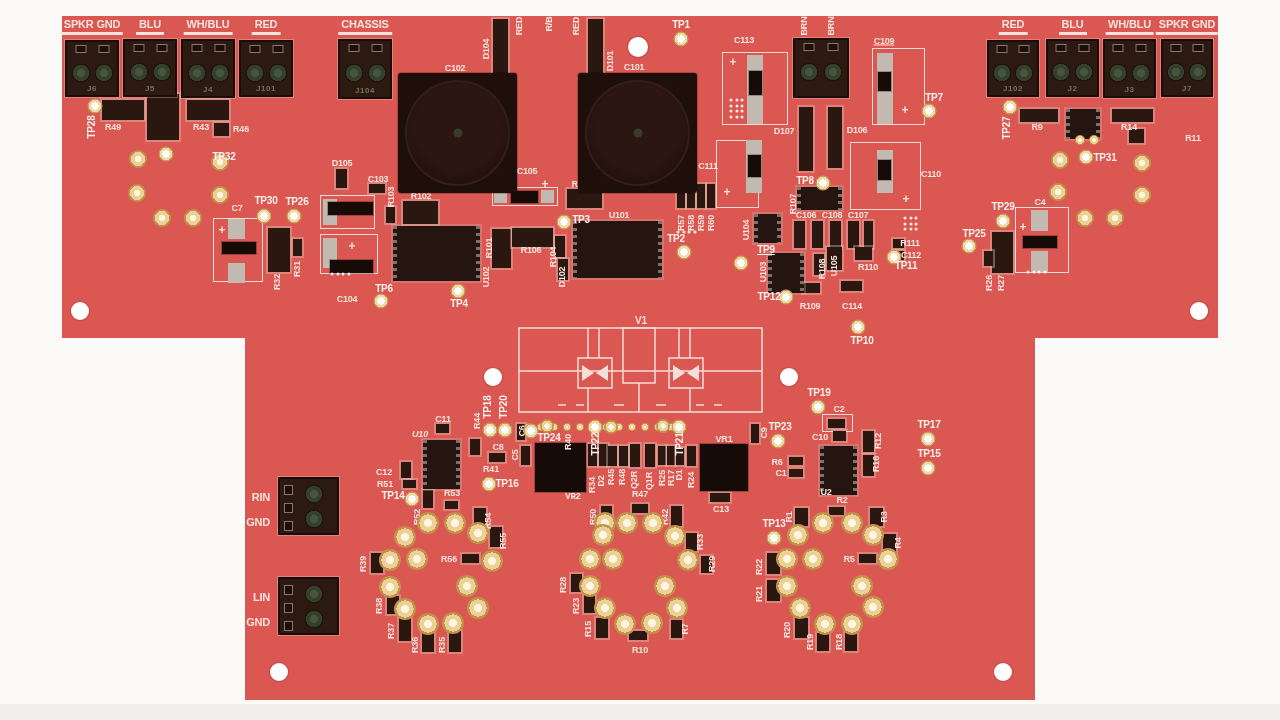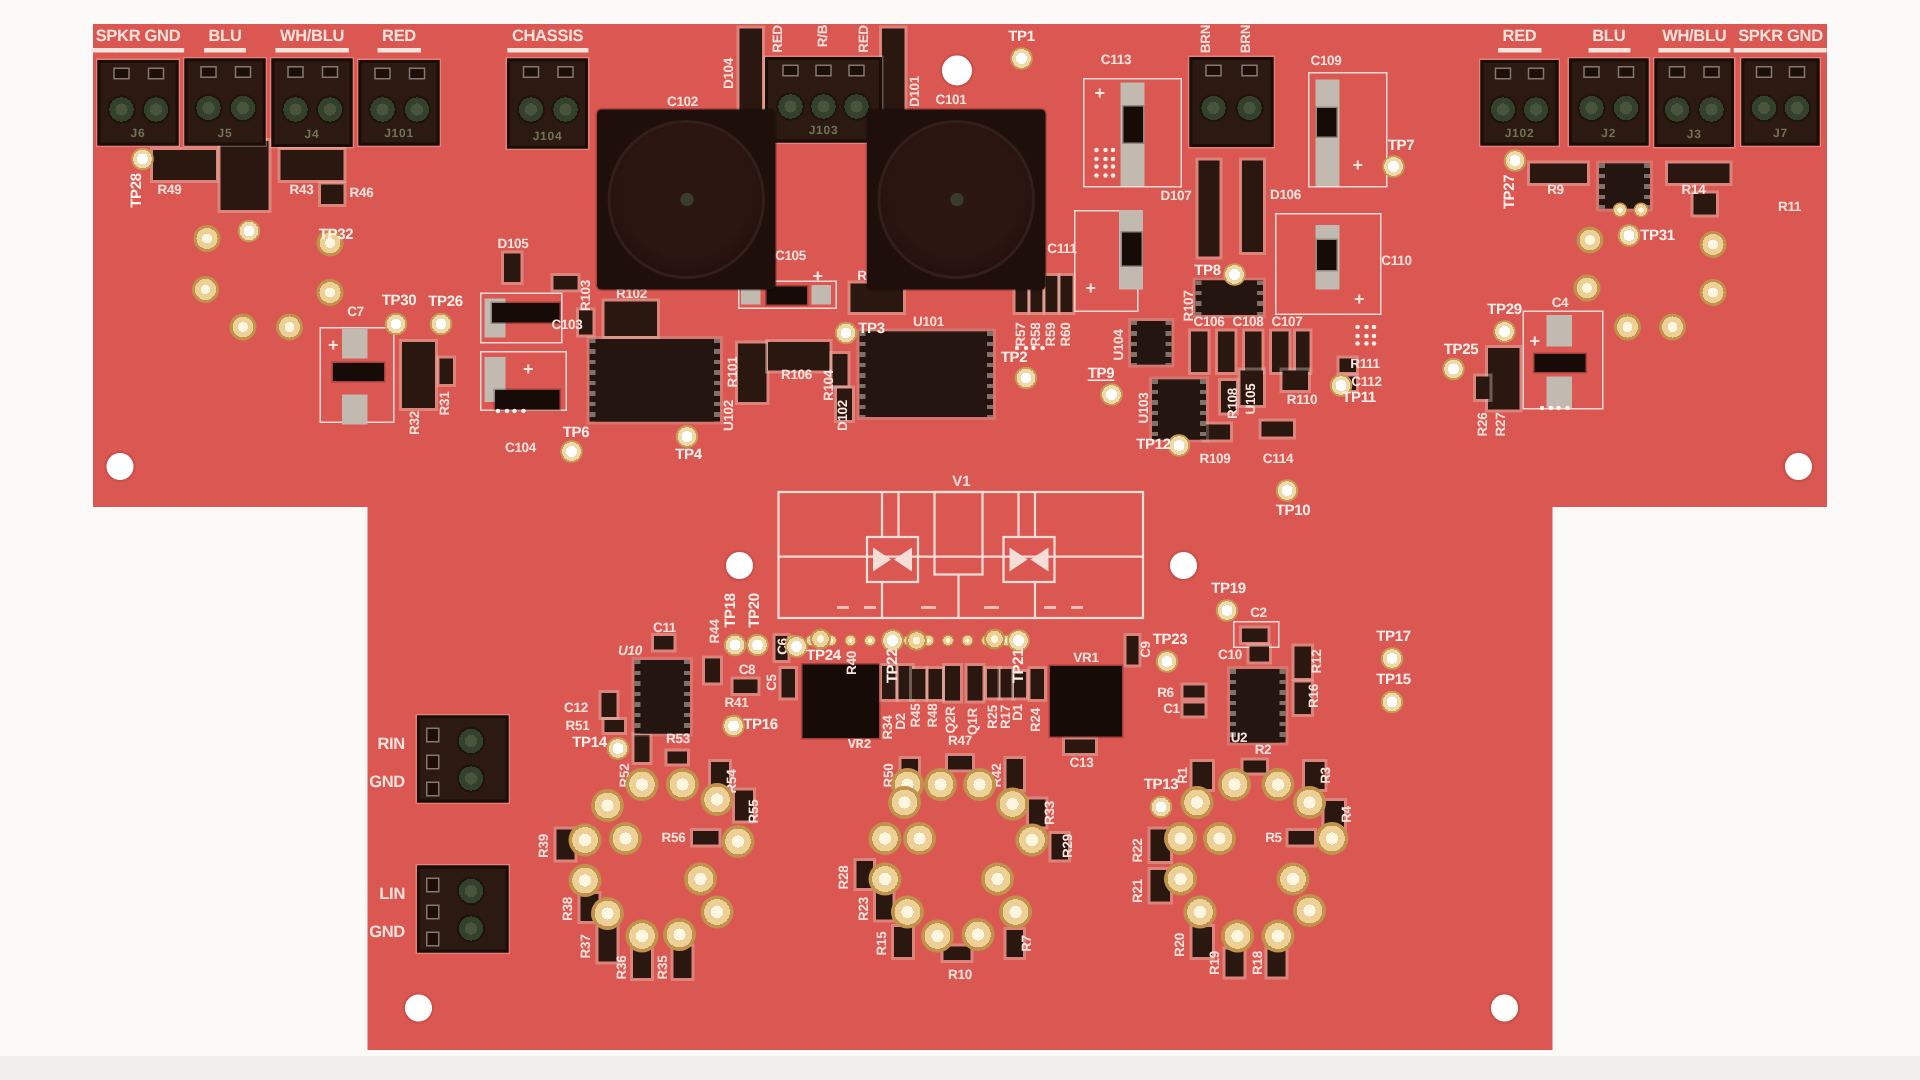--- a/index.html
+++ b/index.html
@@ -225,39 +225,39 @@
       <div class="rect rc-b" style="left: 535px; top: 443px; width: 51px; height: 49px;"></div>
       <div class="rect rc-b" style="left: 700px; top: 444px; width: 48px; height: 47px;"></div>
       <div class="lbl v" style="left: 486px; top: 49px;">D104</div>
       <div class="lbl v" style="left: 519px; top: 26px;">RED</div>
       <div class="lbl v" style="left: 549px; top: 24px;">R/B</div>
       <div class="lbl v" style="left: 576px; top: 26px;">RED</div>
       <div class="lbl v" style="left: 610px; top: 61px;">D101</div>
       <div class="lbl" style="left: 744px; top: 40px;">C113</div>
       <div class="lbl v" style="left: 804px; top: 26px;">BRN</div>
       <div class="lbl v" style="left: 831px; top: 26px;">BRN</div>
-      <div class="lbl" style="left: 884px; top: 41px;">C109</div>
+      <div class="lbl" style="left: 884px; top: 41px; text-decoration: underline;">C109</div>
       <div class="lbl" style="left: 784px; top: 131px;">D107</div>
       <div class="lbl" style="left: 857px; top: 130px;">D106</div>
       <div class="lbl" style="left: 708px; top: 166px;">C111</div>
       <div class="lbl" style="left: 931px; top: 174px;">C110</div>
       <div class="lbl v" style="left: 793px; top: 204px;">R107</div>
       <div class="lbl" style="left: 806px; top: 215px;">C106</div>
       <div class="lbl" style="left: 832px; top: 215px;">C108</div>
       <div class="lbl" style="left: 858px; top: 215px;">C107</div>
       <div class="lbl v" style="left: 746px; top: 230px;">U104</div>
       <div class="lbl" style="left: 910px; top: 243px;">R111</div>
       <div class="lbl" style="left: 911px; top: 255px;">C112</div>
       <div class="lbl" style="left: 868px; top: 267px;">R110</div>
       <div class="lbl v" style="left: 763px; top: 272px;">U103</div>
       <div class="lbl v" style="left: 822px; top: 269px;">R108</div>
       <div class="lbl v" style="left: 834px; top: 266px;">U105</div>
       <div class="lbl" style="left: 810px; top: 306px;">R109</div>
       <div class="lbl" style="left: 852px; top: 306px; text-align: center;">C114</div>
-      <div class="lbl" style="left: 378px; top: 179px; margin-top: 38px;">C103</div>
+      <div class="lbl" style="left: 378px; top: 179px;">C103</div>
       <div class="lbl v" style="left: 391px; top: 197px;">R103</div>
       <div class="lbl" style="left: 342px; top: 163px;">D105</div>
       <div class="lbl" style="left: 347px; top: 299px;">C104</div>
       <div class="lbl" style="left: 237px; top: 208px;">C7</div>
       <div class="lbl v" style="left: 277px; top: 282px;">R32</div>
       <div class="lbl v" style="left: 297px; top: 269px;">R31</div>
       <div class="lbl" style="left: 421px; top: 196px; text-align: center;">R102</div>
       <div class="lbl v" style="left: 486px; top: 277px;">U102</div>
       <div class="lbl v" style="left: 489px; top: 248px;">R101</div>
       <div class="lbl" style="left: 531px; top: 250px;">R106</div>
@@ -465,21 +465,21 @@
       <div class="lbl tplbl" style="left: 581px; top: 220px;">TP3</div>
       <div class="pad tp" style="left: 458px; top: 291px; height: 15px; width: 15px;"></div>
       <div class="lbl tplbl" style="left: 459px; top: 304px;">TP4</div>
       <div class="pad tp" style="left: 381px; top: 301px; height: 15px; width: 15px;"></div>
       <div class="lbl tplbl" style="left: 384px; top: 289px;">TP6</div>
       <div class="pad tp" style="left: 929px; top: 111px; height: 15px; width: 15px;"></div>
       <div class="lbl tplbl" style="left: 934px; top: 98px;">TP7</div>
       <div class="pad tp" style="left: 823px; top: 183px; height: 15px; width: 15px;"></div>
       <div class="lbl tplbl" style="left: 805px; top: 181px;">TP8</div>
       <div class="pad tp" style="left: 741px; top: 263px; height: 15px; width: 15px;"></div>
-      <div class="lbl tplbl" style="left: 734px; top: 250px; text-decoration: underline;">TP9</div>
+      <div class="lbl tplbl" style="left: 766px; top: 250px; text-decoration: underline;">TP9</div>
       <div class="pad tp" style="left: 858px; top: 327px; height: 15px; width: 15px;"></div>
       <div class="lbl tplbl" style="left: 862px; top: 341px;">TP10</div>
       <div class="pad tp" style="left: 894px; top: 257px; height: 15px; width: 15px;"></div>
       <div class="lbl tplbl" style="left: 906px; top: 266px;">TP11</div>
       <div class="pad tp" style="left: 786px; top: 297px; height: 15px; width: 15px;"></div>
       <div class="lbl tplbl" style="left: 769px; top: 297px;">TP12</div>
       <div class="pad tp" style="left: 774px; top: 538px; height: 15px; width: 15px;"></div>
       <div class="lbl tplbl" style="left: 774px; top: 524px;">TP13</div>
       <div class="pad tp" style="left: 412px; top: 499px; height: 15px; width: 15px;"></div>
       <div class="lbl tplbl" style="left: 393px; top: 496px;">TP14</div>
@@ -552,29 +552,20 @@
       </div>
       <div class="conn-label" style="left: 266px; top: 18px;">RED</div>
       <div class="conn" style="left: 338px; top: 39px; width: 54px; height: 60px;">
         <div class="circ" style="left: 27%; top: 58%;"></div>
         <div class="term" style="left: 27%;"></div>
         <div class="circ" style="left: 73%; top: 58%;"></div>
         <div class="term" style="left: 73%;"></div>
         <div class="ref">J104</div>
       </div>
       <div class="conn-label" style="left: 365px; top: 18px;">CHASSIS</div>
-      <div class="conn" style="left: 510px; top: 38px; width: 78px; height: 57px;">
-        <div class="circ" style="left: 20%; top: 58%;"></div>
-        <div class="term" style="left: 20%;"></div>
-        <div class="circ" style="left: 50%; top: 58%;"></div>
-        <div class="term" style="left: 50%;"></div>
-        <div class="circ" style="left: 80%; top: 58%;"></div>
-        <div class="term" style="left: 80%;"></div>
-        <div class="ref">J103</div>
-      </div>
       <div class="conn" style="left: 793px; top: 38px; width: 56px; height: 60px;">
         <div class="circ" style="left: 27%; top: 58%;"></div>
         <div class="term" style="left: 27%;"></div>
         <div class="circ" style="left: 73%; top: 58%;"></div>
         <div class="term" style="left: 73%;"></div>
       </div>
       <div class="conn" style="left: 987px; top: 40px; width: 52px; height: 57px;">
         <div class="circ" style="left: 27%; top: 58%;"></div>
         <div class="term" style="left: 27%;"></div>
         <div class="circ" style="left: 73%; top: 58%;"></div>

